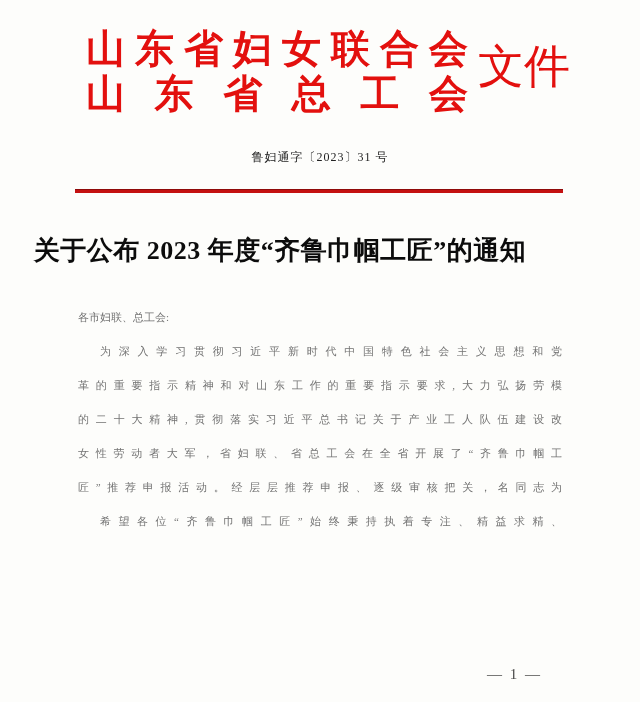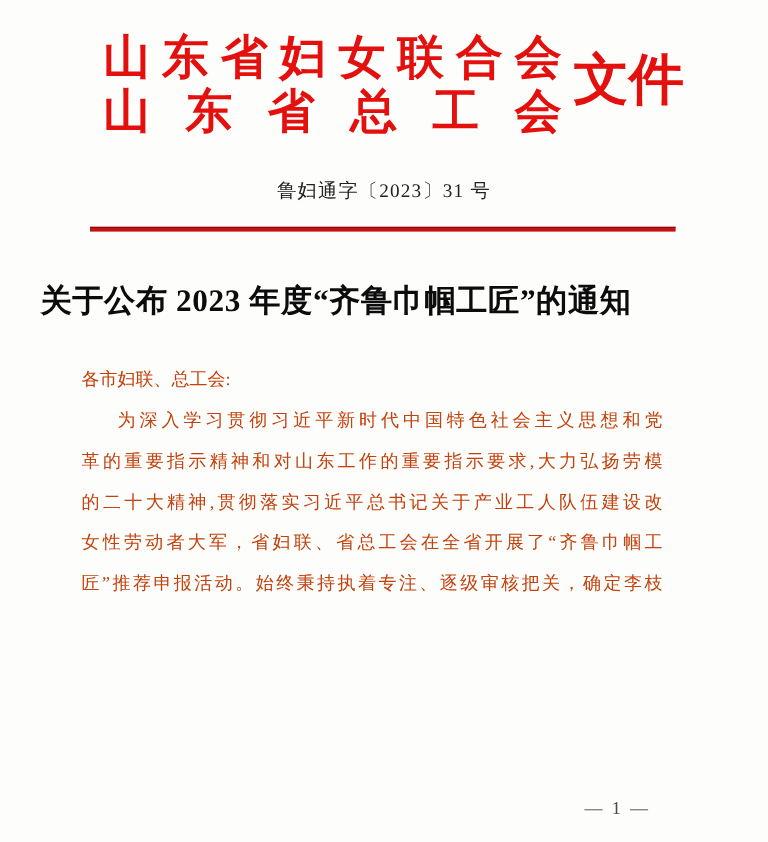--- a/index.html
+++ b/index.html
@@ -27,53 +27,53 @@
     font-weight:bold;
     font-size:39px;
     line-height:45px;
     height:45px;
     white-space:nowrap;
   }
   .char-spread{display:flex;justify-content:space-between;}
   .doc-type{
     position:absolute;left:392px;top:16px;
     color:#e3100e;
-    font-weight:bold;
+    font-weight:normal;
     font-size:46px;
     line-height:1.1;
     white-space:nowrap;
   }
   
   .doc-number{
     position:absolute;left:0;top:149px;width:640px;
     text-align:center;
-    font-size:16px;
+    font-size:12px;
     color:#222;
     letter-spacing:1px;
   }
   
   .red-rule{
     position:absolute;left:75px;top:189px;width:488px;height:3px;
     background:#c41111;
     border-top:1px solid #8f0a0a;
   }
   
   .title{
     position:absolute;left:0;top:233px;width:560px;margin:0;
     text-align:center;
     font-size:26px;
     font-weight:bold;
     color:#0c0c0c;
     letter-spacing:0.5px;
   }
   
   .doc-body{
-    position:absolute;left:68px;top:300px;width:484px;
-    font-size:15px;
-    color:#c2410c;
+    position:absolute;left:78px;top:300px;width:484px;
+    font-size:11px;
+    color:#737373;
   }
   .line{
     height:34px;
     line-height:34px;
     white-space:nowrap;
   }
   .line.fill{
     text-align:justify;
     text-align-last:justify;
     white-space:normal;
@@ -122,18 +122,19 @@
   <div class="red-rule"></div>
 
   <h1 class="title">关于公布 2023 年度“齐鲁巾帼工匠”的通知</h1>
 
   <div class="doc-body">
     <div class="line plain">各市妇联、总工会:</div>
     <div class="line fill indent">为深入学习贯彻习近平新时代中国特色社会主义思想和党</div>
     <div class="line fill">革的重要指示精神和对山东工作的重要指示要求,大力弘扬劳模</div>
     <div class="line fill">的二十大精神,贯彻落实习近平总书记关于产业工人队伍建设改</div>
     <div class="line fill">女性劳动者大军，省妇联、省总工会在全省开展了“齐鲁巾帼工</div>
-    <div class="line fill">匠”推荐申报活动。始终秉持执着专注、逐级审核把关，确定李枝</div>
+    <div class="line fill">匠”推荐申报活动。经层层推荐申报、逐级审核把关，名同志为</div>
+    <div class="line fill indent">希望各位“齐鲁巾帼工匠”始终秉持执着专注、精益求精、</div>
   </div>
 
   <div class="page-number">— 1 —</div>
 
 </div>
 
 </body></html>

